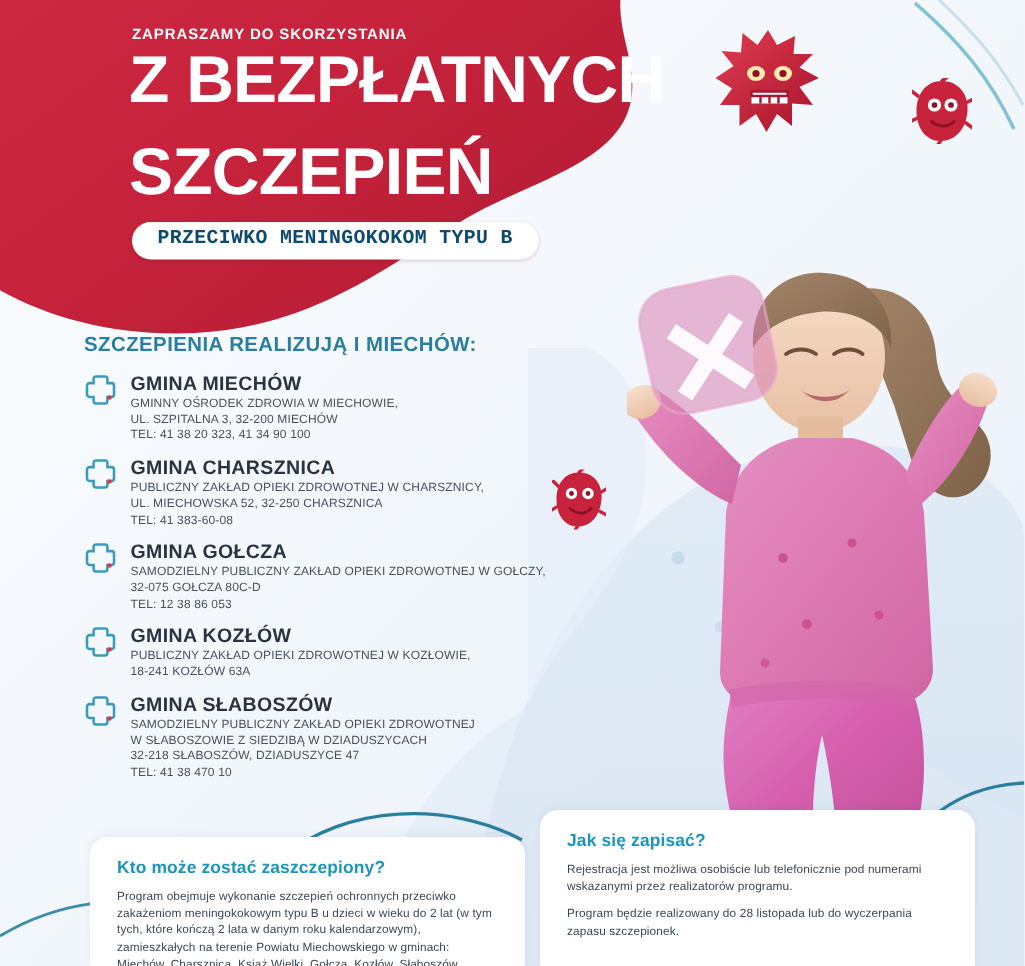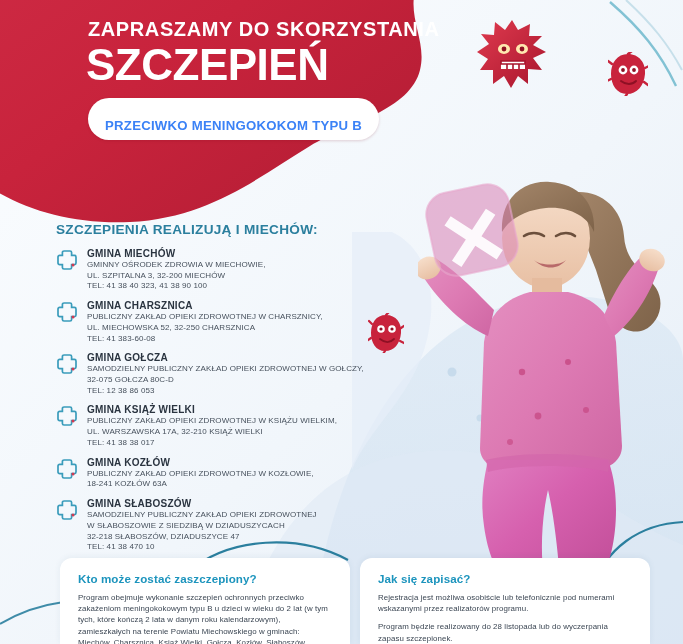--- a/index.html
+++ b/index.html
@@ -26,37 +26,38 @@
   .hero-blob{position:absolute;left:-120px;top:-130px;width:620px;height:360px;}
   .hero-blob svg{width:100%;height:100%;display:block;}
 
   
   .headline{
     position:absolute;left:86px;top:18px;width:370px;
     color:#ffffff;
     z-index:6;
   }
   .kicker{
-    font-size:20px;font-weight:bold;letter-spacing:0.6px;
+    font-size:10px;font-weight:bold;letter-spacing:0.6px;
     line-height:1.1;margin:0 0 3px 2px;color:#ffffff;
   }
   .h1-line{
     font-size:44px;font-weight:bold;line-height:0.98;
     letter-spacing:-0.5px;margin:0 0 0 0;color:#ffffff;
     white-space:nowrap;
   }
-  .h1-line.second{margin-top:2px;}
+  .h1-line.second{margin-top:18px;}
   .pill{
     display:inline-block;margin-top:12px;margin-left:2px;
-    background:#ffffff;color:#3b82f6;
+    background:#ffffff;color:#0c4a6e;
     border-radius:40px;
-    padding:20px 17px 7px 17px;
+    padding:3px 17px 7px 17px;
     font-size:13.2px;font-weight:bold;letter-spacing:0.25px;
     white-space:nowrap;
     box-shadow:0 1px 3px rgba(120,10,30,.18);
+    font-family:Liberation Mono, monospace;
   }
 
   
   .germ{position:absolute;z-index:7;}
   .germ-a{left:476px;top:18px;width:72px;height:72px;}
   .germ-b{left:608px;top:52px;width:40px;height:44px;}
   .germ-c{left:368px;top:313px;width:36px;height:40px;}
 
   
   .child{
@@ -76,42 +77,42 @@
     font-size:13.6px;font-weight:bold;color:#2b7f9e;
     letter-spacing:0.3px;margin:0 0 11px 0;
   }
   .prov-list{margin:0;padding:0;list-style:none;}
   .prov{
     display:flex;align-items:flex-start;gap:9px;margin-bottom:8px;
   }
   .prov-ico{flex:0 0 auto;width:22px;height:22px;margin-top:1px;}
   .prov-body{flex:1 1 auto;min-width:0;}
   .prov-name{
-    font-size:10px;font-weight:bold;color:#2a3440;
+    font-size:13px;font-weight:bold;color:#2a3440;
     letter-spacing:0.25px;margin:0 0 1px 0;text-transform:uppercase;
   }
   .prov-line{
     font-size:8px;color:#46505c;line-height:1.34;margin:0;
     letter-spacing:0.1px;
   }
 
   
   .cards{
     position:absolute;left:0;bottom:0;width:683px;height:86px;z-index:9;
   }
   .card{
     position:absolute;bottom:0;
     background:#ffffff;
     border-radius:12px 12px 0 0;
     padding:14px 18px 8px 18px;
     box-sizing:border-box;
     box-shadow:0 -1px 6px rgba(40,80,120,.07);
   }
   .card-left{left:60px;width:290px;height:86px;}
-  .card-right{left:360px;width:290px;height:86px;}
+  .card-right{left:360px;width:290px;height:104px;}
   .card-title{
     font-size:11.6px;font-weight:bold;color:#1c94bd;margin:0 0 7px 0;
     letter-spacing:0.1px;
   }
   .card-p{
     font-size:7.9px;color:#3b4653;line-height:1.42;margin:0;
     letter-spacing:0.08px;
   }
   .card-p + .card-p{margin-top:7px;}
 </style>
@@ -177,20 +178,21 @@
                C 530 240, 470 252, 430 276
                C 380 306, 330 348, 250 352
                C 160 356, 88 318, 50 258
                C 10 196, 6 112, 36 48
                C 56 6, 84 -32, 120 -40 Z" fill="url(#gRed)"></path>
     </svg>
   </div>
 
   <div class="headline">
     <p class="kicker">ZAPRASZAMY DO SKORZYSTANIA</p>
+    <p class="h1-line">Z BEZPŁATNYCH</p>
     <p class="h1-line second">SZCZEPIEŃ</p>
     <span class="pill">PRZECIWKO MENINGOKOKOM TYPU B</span>
   </div>
 
   <div class="child">
     <svg viewBox="0 0 265 420" xmlns="http://www.w3.org/2000/svg">
       <defs>
         <linearGradient id="gTop" x1="0" y1="0" x2="1" y2="1">
           <stop offset="0%" stop-color="#e48fc0"></stop>
           <stop offset="50%" stop-color="#dd7ab3"></stop>
@@ -305,21 +307,21 @@
         <span class="prov-ico">
           <svg viewBox="0 0 22 22" xmlns="http://www.w3.org/2000/svg">
               <path d="M8 2 h6 a1.6 1.6 0 0 1 1.6 1.6 V6.4 H18.4 A1.6 1.6 0 0 1 20 8 v6 a1.6 1.6 0 0 1 -1.6 1.6 H15.6 V18.4 A1.6 1.6 0 0 1 14 20 H8 a1.6 1.6 0 0 1 -1.6 -1.6 V15.6 H3.6 A1.6 1.6 0 0 1 2 14 V8 A1.6 1.6 0 0 1 3.6 6.4 H6.4 V3.6 A1.6 1.6 0 0 1 8 2 Z" fill="none" stroke="#3a9cbb" stroke-width="1.7"></path>
               <circle cx="17" cy="16" r="1.5" fill="#d23a52"></circle>
             </svg>
         </span>
         <div class="prov-body">
           <p class="prov-name">GMINA MIECHÓW</p>
           <p class="prov-line">GMINNY OŚRODEK ZDROWIA W MIECHOWIE,</p>
           <p class="prov-line">UL. SZPITALNA 3, 32-200 MIECHÓW</p>
-          <p class="prov-line">TEL: 41 38 40 323, 41 38 90 100</p>
+          <p class="prov-line">TEL: 41 38 20 323, 41 34 90 100</p>
         </div>
       </li>
 
       <li class="prov">
         <span class="prov-ico">
           <svg viewBox="0 0 22 22" xmlns="http://www.w3.org/2000/svg">
               <path d="M8 2 h6 a1.6 1.6 0 0 1 1.6 1.6 V6.4 H18.4 A1.6 1.6 0 0 1 20 8 v6 a1.6 1.6 0 0 1 -1.6 1.6 H15.6 V18.4 A1.6 1.6 0 0 1 14 20 H8 a1.6 1.6 0 0 1 -1.6 -1.6 V15.6 H3.6 A1.6 1.6 0 0 1 2 14 V8 A1.6 1.6 0 0 1 3.6 6.4 H6.4 V3.6 A1.6 1.6 0 0 1 8 2 Z" fill="none" stroke="#3a9cbb" stroke-width="1.7"></path>
               <circle cx="17" cy="16" r="1.5" fill="#d23a52"></circle>
             </svg>
         </span>
@@ -339,34 +341,20 @@
             </svg>
         </span>
         <div class="prov-body">
           <p class="prov-name">GMINA GOŁCZA</p>
           <p class="prov-line">SAMODZIELNY PUBLICZNY ZAKŁAD OPIEKI ZDROWOTNEJ W GOŁCZY,</p>
           <p class="prov-line">32-075 GOŁCZA 80C-D</p>
           <p class="prov-line">TEL: 12 38 86 053</p>
         </div>
       </li>
 
-      <li class="prov">
-        <span class="prov-ico">
-          <svg viewBox="0 0 22 22" xmlns="http://www.w3.org/2000/svg">
-              <path d="M8 2 h6 a1.6 1.6 0 0 1 1.6 1.6 V6.4 H18.4 A1.6 1.6 0 0 1 20 8 v6 a1.6 1.6 0 0 1 -1.6 1.6 H15.6 V18.4 A1.6 1.6 0 0 1 14 20 H8 a1.6 1.6 0 0 1 -1.6 -1.6 V15.6 H3.6 A1.6 1.6 0 0 1 2 14 V8 A1.6 1.6 0 0 1 3.6 6.4 H6.4 V3.6 A1.6 1.6 0 0 1 8 2 Z" fill="none" stroke="#3a9cbb" stroke-width="1.7"></path>
-              <circle cx="17" cy="16" r="1.5" fill="#d23a52"></circle>
-            </svg>
-        </span>
-        <div class="prov-body">
-          <p class="prov-name">GMINA KSIĄŻ WIELKI</p>
-          <p class="prov-line">PUBLICZNY ZAKŁAD OPIEKI ZDROWOTNEJ W KSIĄŻU WIELKIM,</p>
-          <p class="prov-line">UL. WARSZAWSKA 17A, 32-210 KSIĄŻ WIELKI</p>
-          <p class="prov-line">TEL: 41 38 38 017</p>
-        </div>
-      </li>
 
       <li class="prov">
         <span class="prov-ico">
           <svg viewBox="0 0 22 22" xmlns="http://www.w3.org/2000/svg">
               <path d="M8 2 h6 a1.6 1.6 0 0 1 1.6 1.6 V6.4 H18.4 A1.6 1.6 0 0 1 20 8 v6 a1.6 1.6 0 0 1 -1.6 1.6 H15.6 V18.4 A1.6 1.6 0 0 1 14 20 H8 a1.6 1.6 0 0 1 -1.6 -1.6 V15.6 H3.6 A1.6 1.6 0 0 1 2 14 V8 A1.6 1.6 0 0 1 3.6 6.4 H6.4 V3.6 A1.6 1.6 0 0 1 8 2 Z" fill="none" stroke="#3a9cbb" stroke-width="1.7"></path>
               <circle cx="17" cy="16" r="1.5" fill="#d23a52"></circle>
             </svg>
         </span>
         <div class="prov-body">
           <p class="prov-name">GMINA KOZŁÓW</p>

